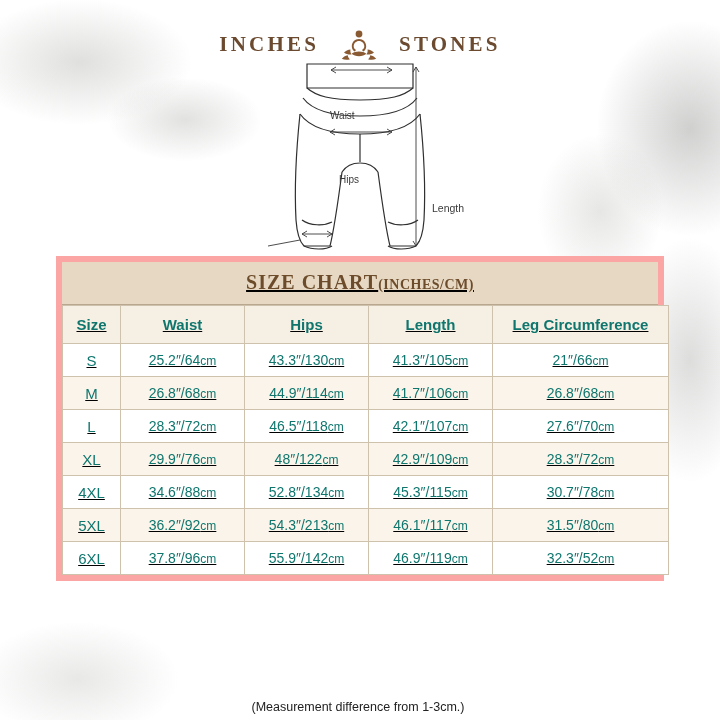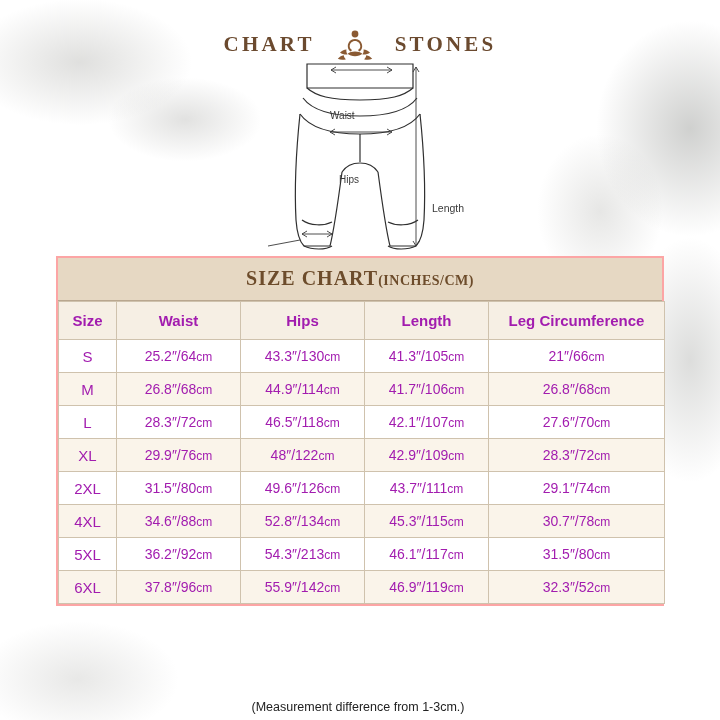--- a/index.html
+++ b/index.html
@@ -93,24 +93,25 @@
   .lbl-hips  { left: 339px; top: 122px; font-size: 10px; }
   .lbl-length{ left: 432px; top: 150px; }
   .lbl-leg   { left: 215px; top: 233px; }
 
   
   .chart {
     position: absolute;
     left: 56px;
     top: 256px;
     width: 608px;
-    border: 2px solid #fca5a5;
+    border: 6px solid #fca5a5;
     box-sizing: border-box;
     z-index: 6;
     background: #fff;
+    text-decoration: underline;
   }
   .chart-title {
     background: #e6d8c3;
     text-align: center;
     padding: 9px 0 10px;
     color: #6d4c2b;
     font-family: "Liberation Serif", serif;
     font-weight: 700;
     font-size: 20px;
     letter-spacing: 1px;
@@ -122,21 +123,21 @@
   }
   table.size {
     border-collapse: collapse;
     width: 100%;
     table-layout: fixed;
   }
   table.size th, table.size td {
     border: 1px solid #cfc2ad;
     text-align: center;
     font-size: 14px;
-    color: #a21caf;
+    color: #0f766e;
     font-family: "Liberation Sans", sans-serif;
     height: 33px;
     padding: 0 2px;
     box-sizing: border-box;
   }
   table.size thead th {
     background: #f6efe4;
     font-weight: 700;
     font-size: 15px;
     height: 38px;
@@ -170,21 +171,21 @@
 <body>
 
 <div class="page">
 
   <div class="ink-left"></div>
   <div class="ink-right"></div>
   <div class="ink-right2"></div>
   <div class="ink-bottom"></div>
 
   <div class="brand">
-    <span class="brand-word">CHART</span>
+    <span class="brand-word">INCHES</span>
     <span class="brand-logo">
       <svg width="52" height="44" viewBox="0 0 52 44" aria-hidden="true">
         <g fill="#8a5a33">
           <circle cx="26" cy="12" r="3.4"></circle>
           <path d="M26 17 c-4.2 0-7.2 3.2-7.2 7.2 0 2.4 1.2 4.2 3 5.4 l1.2-1.6 c-1.4-0.9-2.3-2.2-2.3-3.8 0-2.8 2.3-5.2 5.3-5.2 s5.3 2.4 5.3 5.2 c0 1.6-0.9 2.9-2.3 3.8 l1.2 1.6 c1.8-1.2 3-3 3-5.4 0-4-3-7.2-7.2-7.2z"></path>
           <path d="M26 29.5 c-3 0-5.6 0.9-7.4 2.3 1.8 1.5 4.4 2.4 7.4 2.4 s5.6-0.9 7.4-2.4 c-1.8-1.4-4.4-2.3-7.4-2.3z"></path>
           <path d="M17.5 27.5 c-2.6 0.2-5 1.4-6.5 3 2 1.6 4.9 2.4 7.6 2 -1.2-1.5-1.5-3.3-1.1-5z"></path>
           <path d="M34.5 27.5 c0.4 1.7 0.1 3.5-1.1 5 2.7 0.4 5.6-0.4 7.6-2 -1.5-1.6-3.9-2.8-6.5-3z"></path>
           <path d="M14.8 33.2 c-2.6 0.5-4.8 1.9-6 3.6 2.4 1.2 5.5 1.4 8.2 0.4 -1.3-1-2.1-2.4-2.2-4z"></path>
           <path d="M37.2 33.2 c-0.1 1.6-0.9 3-2.2 4 2.7 1 5.8 0.8 8.2-0.4 -1.2-1.7-3.4-3.1-6-3.6z"></path>
@@ -283,27 +284,20 @@
             <td><span>27.6″/70</span><span class="cm">cm</span></td>
           </tr>
           <tr>
             <td class="size-col">XL</td>
             <td><span>29.9″/76</span><span class="cm">cm</span></td>
             <td><span>48″/122</span><span class="cm">cm</span></td>
             <td><span>42.9″/109</span><span class="cm">cm</span></td>
             <td><span>28.3″/72</span><span class="cm">cm</span></td>
           </tr>
           <tr>
-            <td class="size-col">2XL</td>
-            <td><span>31.5″/80</span><span class="cm">cm</span></td>
-            <td><span>49.6″/126</span><span class="cm">cm</span></td>
-            <td><span>43.7″/111</span><span class="cm">cm</span></td>
-            <td><span>29.1″/74</span><span class="cm">cm</span></td>
-          </tr>
-          <tr>
             <td class="size-col">4XL</td>
             <td><span>34.6″/88</span><span class="cm">cm</span></td>
             <td><span>52.8″/134</span><span class="cm">cm</span></td>
             <td><span>45.3″/115</span><span class="cm">cm</span></td>
             <td><span>30.7″/78</span><span class="cm">cm</span></td>
           </tr>
           <tr>
             <td class="size-col">5XL</td>
             <td><span>36.2″/92</span><span class="cm">cm</span></td>
             <td><span>54.3″/213</span><span class="cm">cm</span></td>

